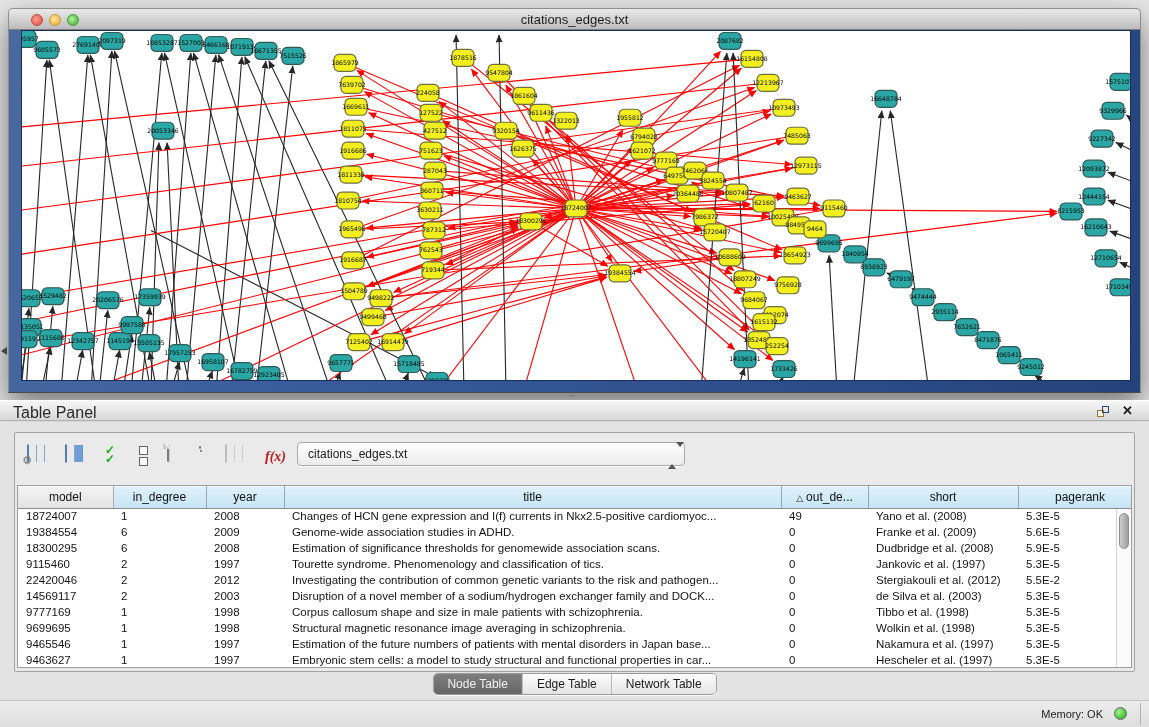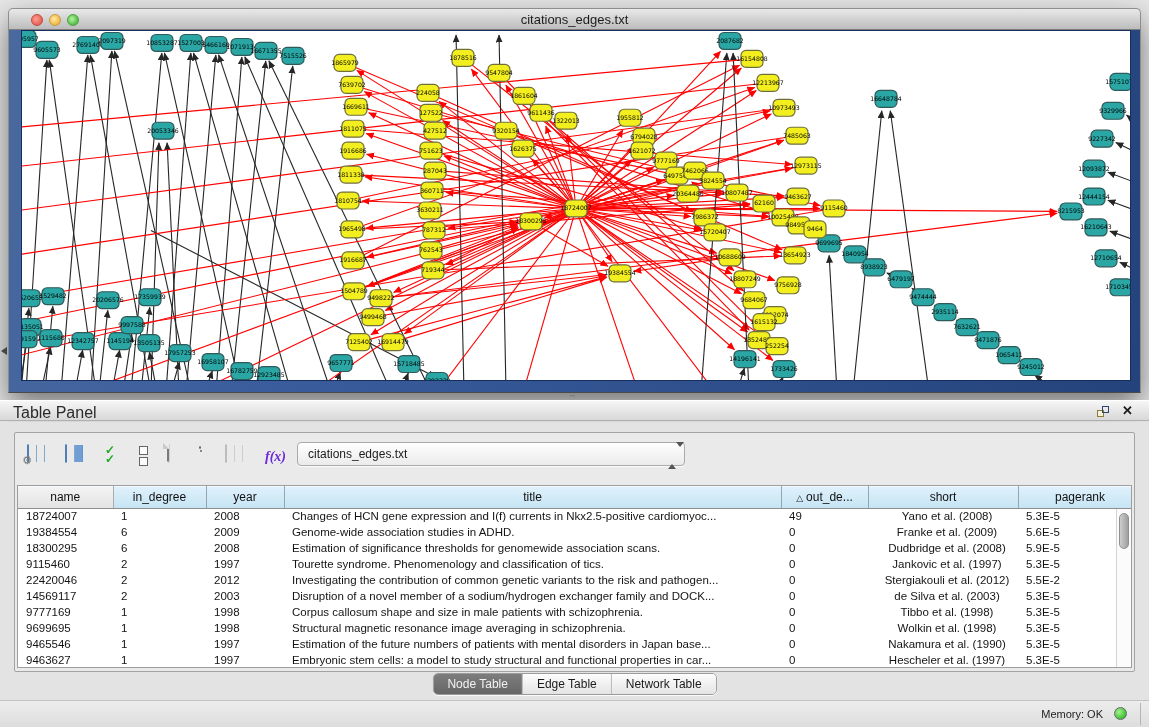--- a/index.html
+++ b/index.html
@@ -55,38 +55,38 @@
   .ic-colsel { position:absolute; left:9px; top:0; bottom:0; width:8px; background:#5b8fd0; opacity:.85; }
   .ic-check { font-size:12px; font-weight:bold; color:#1faa1f; line-height:9px; display:block; }
   .ic-sq { width:9px; height:9px; border:1px solid #666; background:#fbfbfb; display:block; }
   .ic-page { width:19px; height:24px; background:#fdfdfd; border:1px solid #7a7a7a; position:relative; border-radius:1px; box-shadow:1px 1px 0 #cfcfcf;}
   .ic-page::after { content:""; position:absolute; right:-1px; top:-1px; width:0; height:0;
                     border-left:6px solid #c9c9c9; border-top:6px solid #eaeaea; }
   .ic-trash { width:18px; height:22px; position:relative; }
   .ic-trash .lid { position:absolute; top:1px; left:0; right:0; height:3px; background:#9a9a9a; border-radius:2px; border:1px solid #6c6c6c;}
   .ic-trash .body { position:absolute; top:5px; left:1px; right:1px; bottom:0; border:1px solid #6c6c6c; border-radius:2px 2px 3px 3px;
                     background:repeating-linear-gradient(90deg,#d9d9d9 0 2px,#a5a5a5 2px 4px); }
-  .ic-fx { font-family:"Liberation Serif", serif; font-style:italic; font-weight:bold; font-size:14px; color:#6d28d9; }
+  .ic-fx { font-family:"Liberation Serif", serif; font-style:italic; font-weight:bold; font-size:14px; color:#b91c1c; }
   .disabled { opacity:.40; filter:grayscale(1); }
 
   .combo { position:absolute; left:276px; top:3px; width:388px; height:24px; border:1px solid #abaaaa; border-radius:4px;
            background:linear-gradient(#ffffff,#ebebeb); box-shadow:0 1px 1px rgba(255,255,255,.9); }
   .combo .val { position:absolute; left:10px; top:4px; font-size:12px; color:#1c1c1c; }
   .combo .stepper { position:absolute; right:7px; top:4px; width:9px; }
   .combo .up { width:0;height:0;border-left:4px solid transparent;border-right:4px solid transparent;border-bottom:5px solid #555; margin-bottom:2px;}
   .combo .dn { width:0;height:0;border-left:4px solid transparent;border-right:4px solid transparent;border-top:5px solid #555; }
 
   .tbl { position:absolute; left:2px; right:2px; top:52px; bottom:3px; background:#fff; border:1px solid #9e9e9e; overflow:hidden; }
   table.data { border-collapse:collapse; table-layout:fixed; width:1100px; }
   table.data th { height:22px; font-size:12px; font-weight:normal; color:#111; text-align:center;
                   background:linear-gradient(#e0f1fb,#c6e4f4); border-right:1px solid #96a6b0; border-bottom:1px solid #8e8e8e;
                   box-shadow:inset 0 1px 0 #f6fbff; overflow:hidden; white-space:nowrap; }
   table.data th.plain { background:linear-gradient(#f4f4f4,#e3e3e3); border-right:1px solid #adadad; }
   table.data td { height:16px; font-size:11.5px; color:#141414; white-space:nowrap; overflow:hidden; padding-left:8px; }
-  td.c-title { padding-left:6px; }  td.c-short { padding-left:18px;text-align:center; }
+  td.c-title { padding-left:6px; }  td.c-short { padding-left:18px; }
   .sortglyph { font-size:9px; margin-right:3px; color:#222; }
   .vscroll { position:absolute; right:0; top:23px; bottom:0; width:15px; background:#fbfbfb; border-left:1px solid #d4d4d4; }
   .vthumb { position:absolute; left:2px; top:4px; width:10px; height:36px; border-radius:6px;
             background:linear-gradient(90deg,#cdcdcd,#9f9f9f); border:1px solid #909090; }
 
   .segmented { position:absolute; left:50%; transform:translateX(-50%); top:251px; height:22px; display:flex;
                border:1px solid #9b9b9b; border-radius:5px; overflow:hidden; background:#f5f5f5; box-shadow:0 1px 0 rgba(255,255,255,.8);}
   .seg { height:100%; padding:0 14px; font-size:12px; line-height:20px; color:#1b1b1b;
          background:linear-gradient(#fdfdfd,#e4e4e4); border-left:1px solid #b9b9b9; cursor:default; }
   .seg:first-child { border-left:none; }
@@ -804,21 +804,21 @@
           <span class="tb-icon" style="left:244px;top:8px"><span class="ic-fx">f(x)</span></span>
           <div class="combo">
             <span class="val">citations_edges.txt</span>
             <span class="stepper"><span class="up"></span><span class="dn"></span></span>
           </div>
         </div>
         <div class="tbl">
           <table class="data">
             <thead>
                 <tr id="thead-row">
-                  <th class="plain" style="width: 95px;">name</th>
+                  <th class="plain" style="width: 95px;">model</th>
                   <th style="width: 93px;">in_degree</th>
                   <th style="width: 78px;">year</th>
                   <th style="width: 497px;">title</th>
                   <th style="width: 87px;"><span class="sortglyph">△</span>out_de...</th>
                   <th style="width: 150px;">short</th>
                   <th style="width: 124px;">pagerank</th>
                 </tr>
               </thead>
             <tbody id="tbody-rows">
                 <tr>
@@ -892,21 +892,21 @@
                   <td>0</td>
                   <td class="c-short">Wolkin et al. (1998)</td>
                   <td>5.3E-5</td>
                 </tr>
                 <tr>
                   <td>9465546</td>
                   <td>1</td>
                   <td>1997</td>
                   <td class="c-title">Estimation of the future numbers of patients with mental disorders in Japan base...</td>
                   <td>0</td>
-                  <td class="c-short">Nakamura et al. (1990)</td>
+                  <td class="c-short">Nakamura et al. (1997)</td>
                   <td>5.3E-5</td>
                 </tr>
                 <tr>
                   <td>9463627</td>
                   <td>1</td>
                   <td>1997</td>
                   <td class="c-title">Embryonic stem cells: a model to study structural and functional properties in car...</td>
                   <td>0</td>
                   <td class="c-short">Hescheler et al. (1997)</td>
                   <td>5.3E-5</td>

